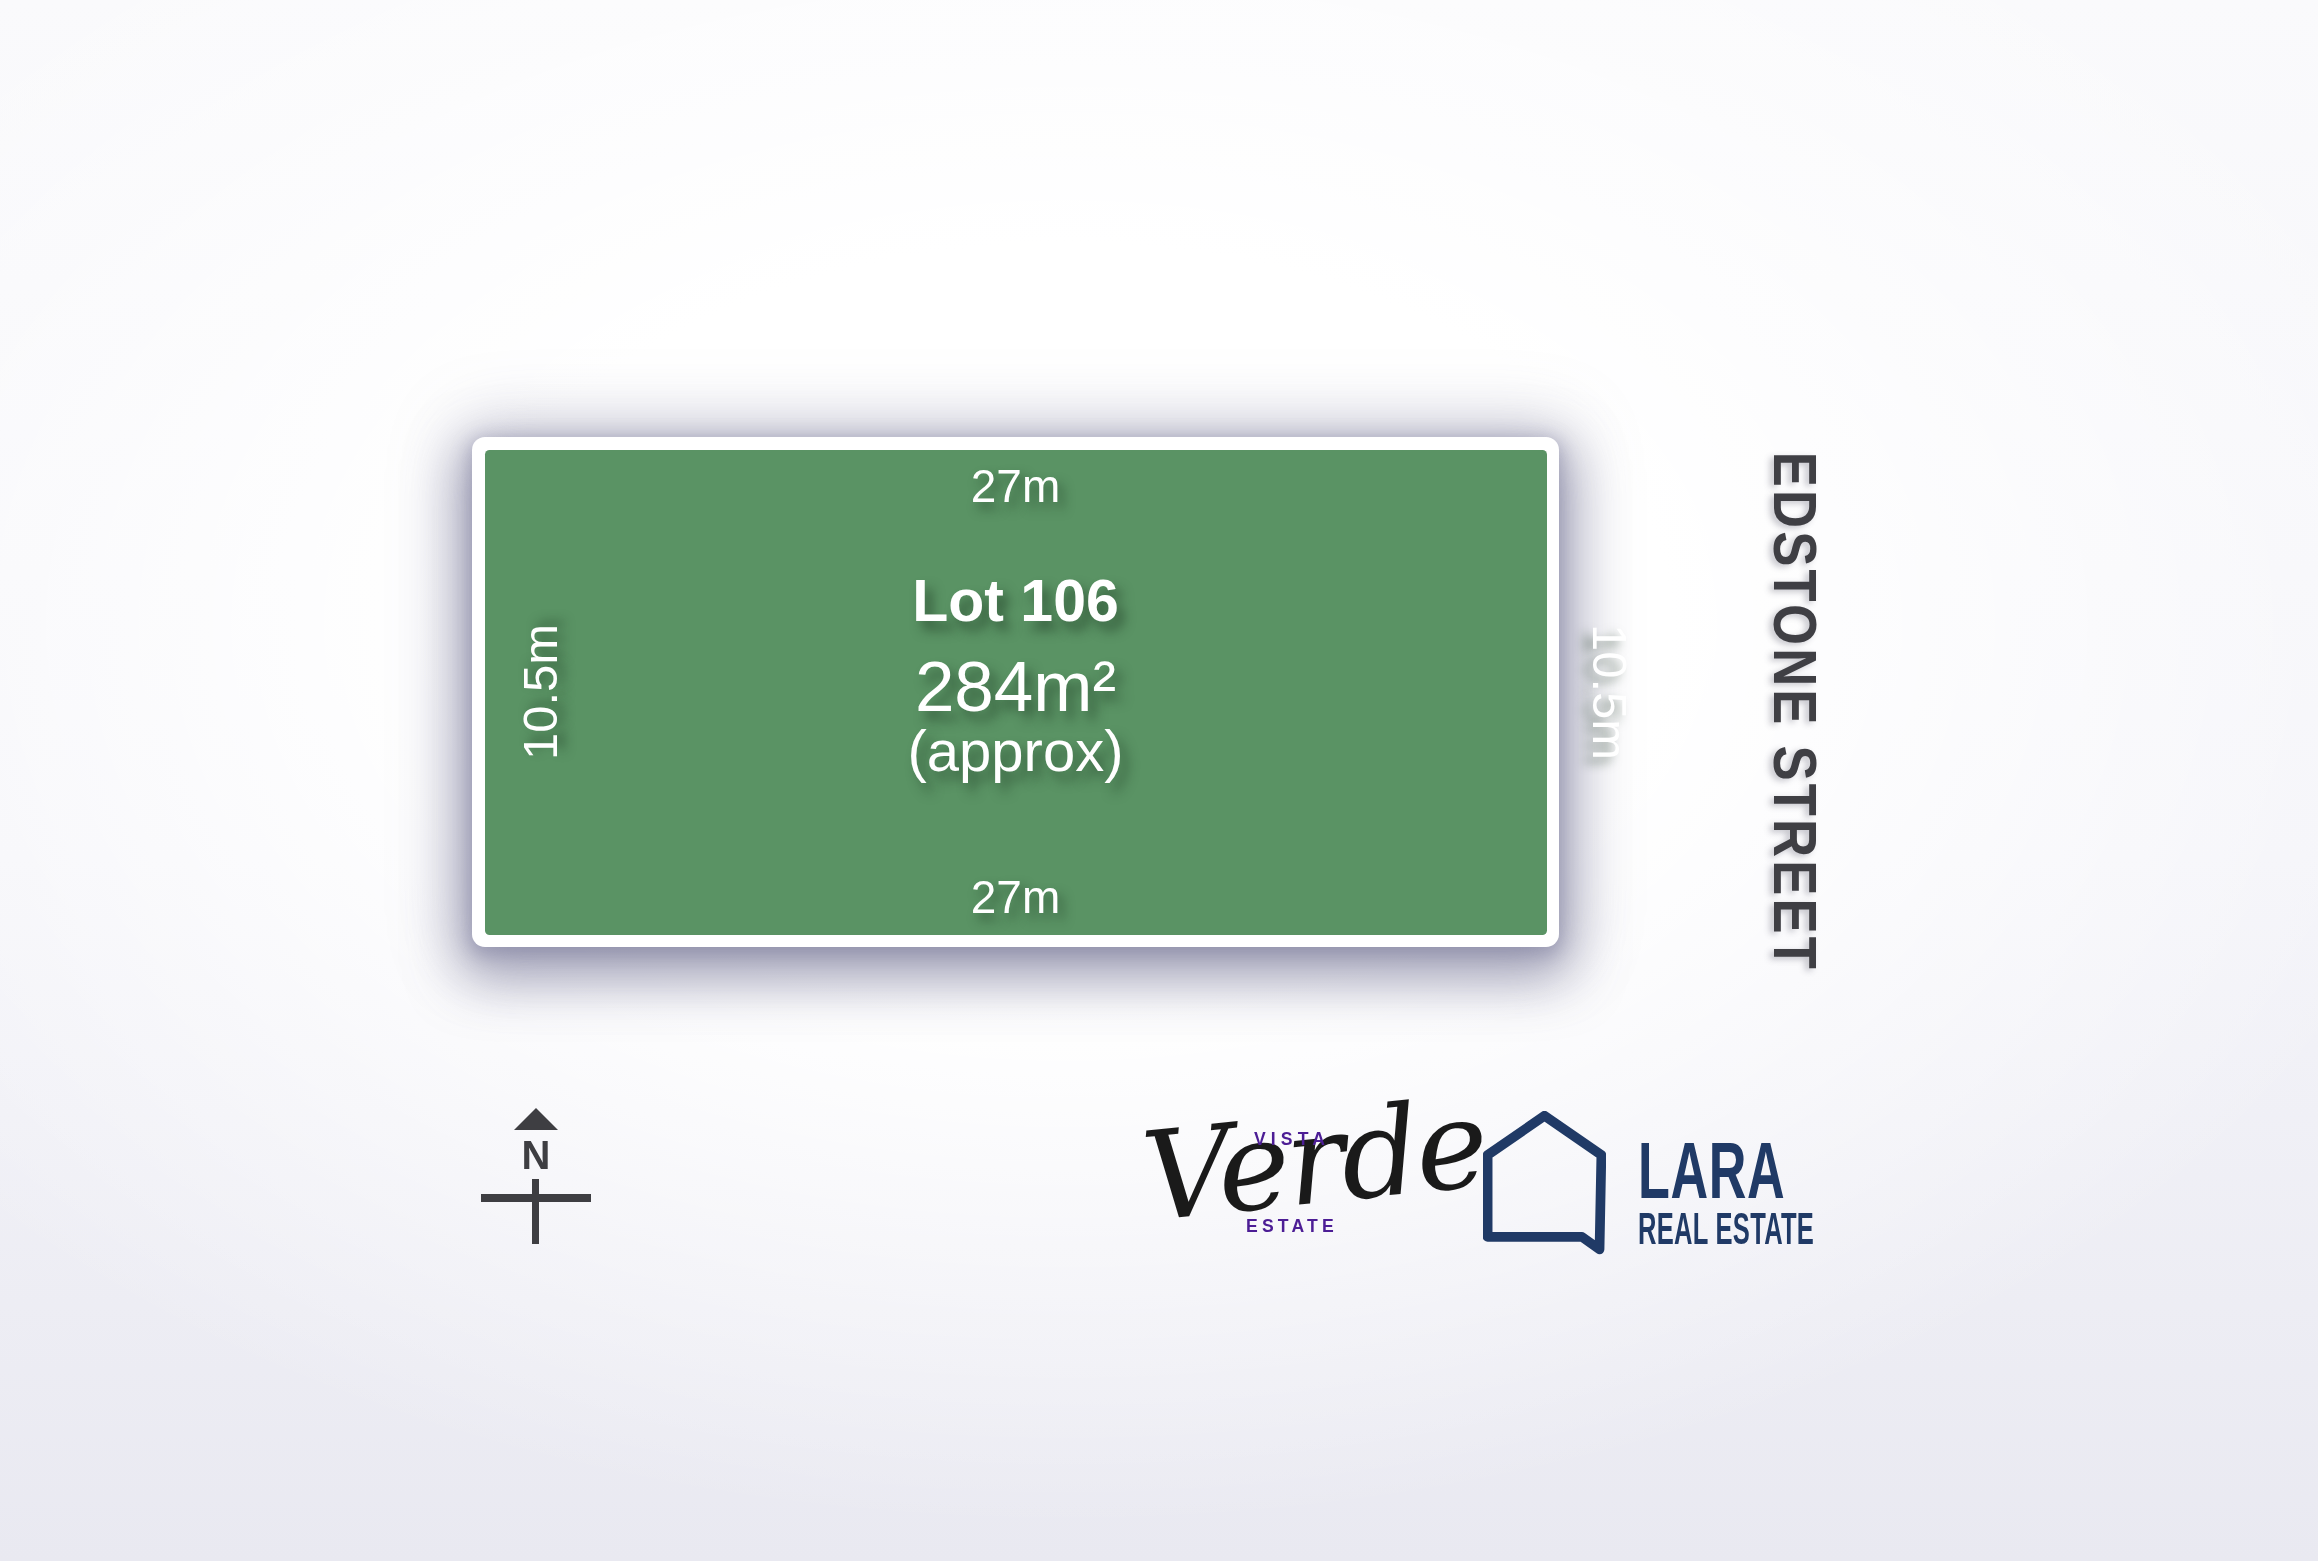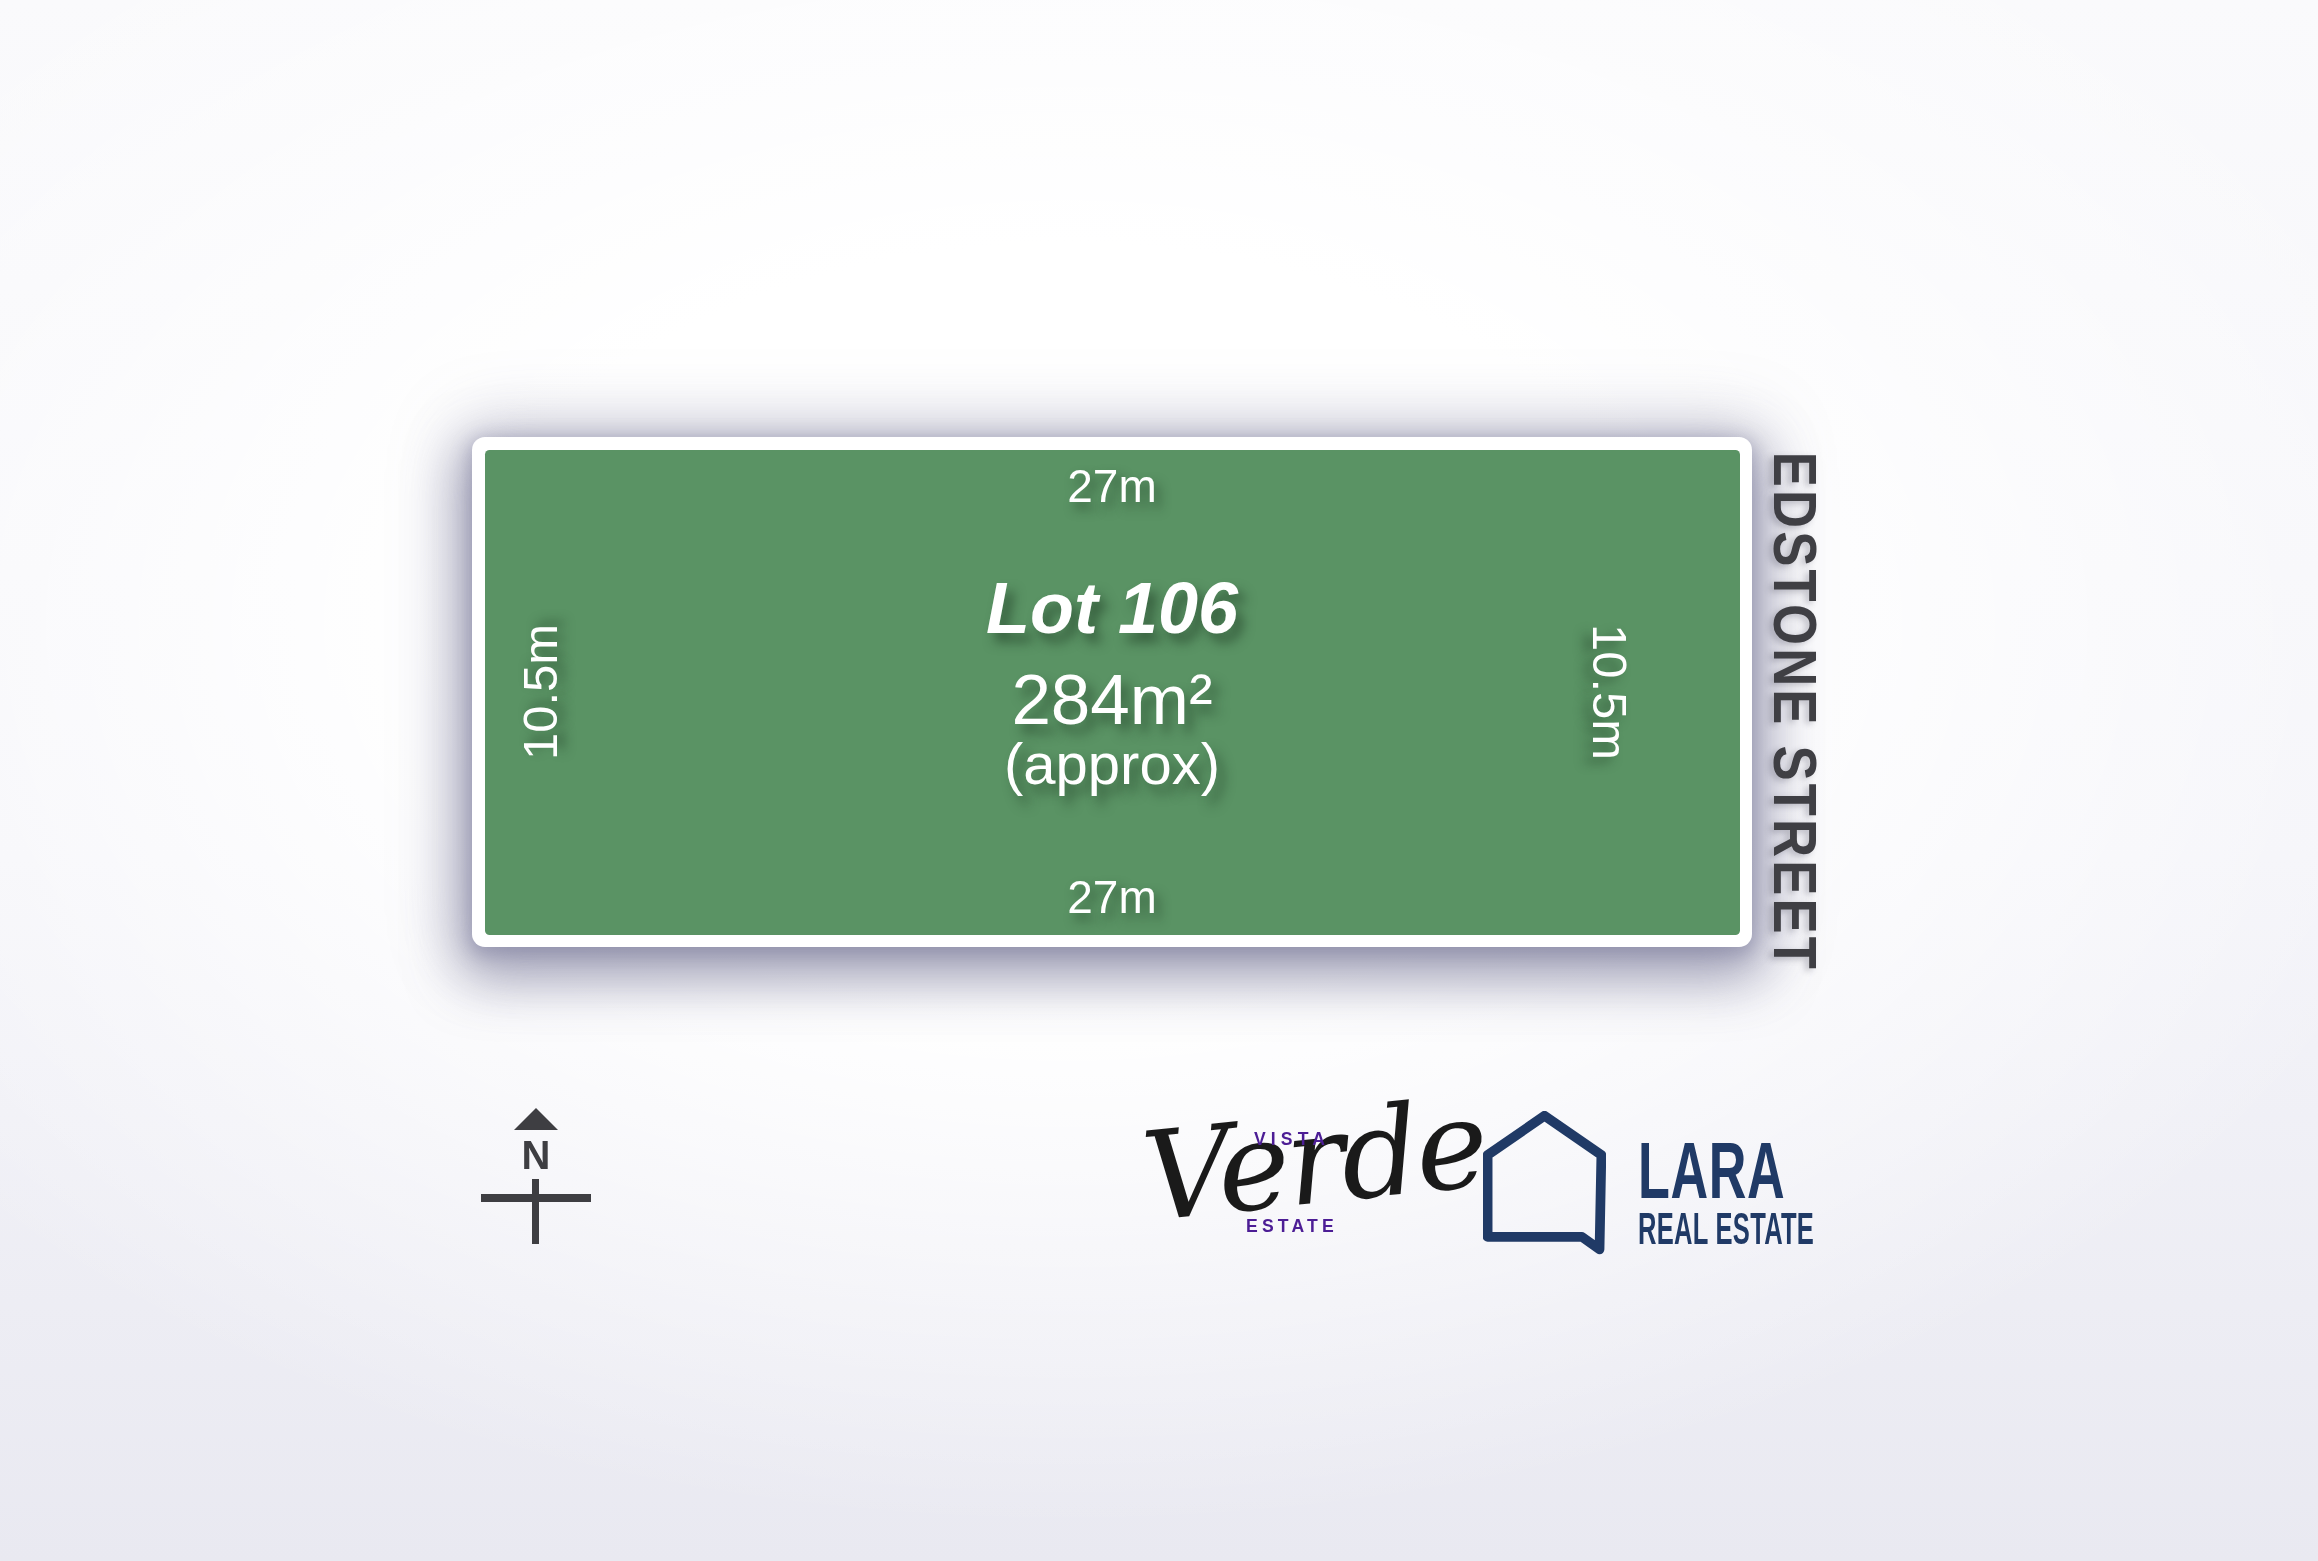--- a/index.html
+++ b/index.html
@@ -20,21 +20,21 @@
   body{
     background:
       radial-gradient(ellipse 62% 58% at 46% 40%, #ffffff 42%, rgba(255,255,255,0) 100%),
       linear-gradient(180deg,#fafafc 0%, #f4f4f9 55%, var(--bg-tint) 100%);
     position:relative;
   }
   .canvas{position:absolute;inset:0;}
 
   
   .frame{
-    position:absolute;left:472px;top:437px;width:1280px;height:510px;
+    position:absolute;left:472px;top:437px;width:1087px;height:510px;
     background:var(--frame-color);
     border-radius:13px;
     box-shadow:
       0 21px 51px 13px rgba(104,104,140,0.50),
       0 0 70px 14px rgba(120,120,152,0.28),
       0 4.6px 18.5px 2.8px rgba(110,110,145,0.35);
   }
   .lot{
     position:absolute;inset:12.5px;
     background:var(--lot-fill);
@@ -55,21 +55,21 @@
   }
   .dim-right{
     left:1137px;top:255px;font-size:49px;
     transform:translate(-50%,-50%) rotate(90deg);
   }
   .lot-center{
     position:absolute;left:0;right:0;top:135px;
     text-align:center;color:#ffffff;
     text-shadow:7px 9.3px 12px rgba(24,50,30,0.55);
   }
-  .lot-title{font-size:72px;font-weight:bold;line-height:1;font-style:italic;}
+  .lot-title{font-size:59px;font-weight:bold;line-height:1;}
   .lot-area{font-size:71px;font-weight:normal;line-height:1;margin-top:20px;}
   .lot-approx{font-size:58px;font-weight:normal;line-height:1;margin-top:0;}
 
   
   .street{
     position:absolute;left:1795px;top:712px;
     font-size:62px;font-weight:bold;letter-spacing:3.7px;
     color:var(--street-text);
     white-space:nowrap;
     transform:translate(-50%,-50%) rotate(90deg) scaleX(0.85);

